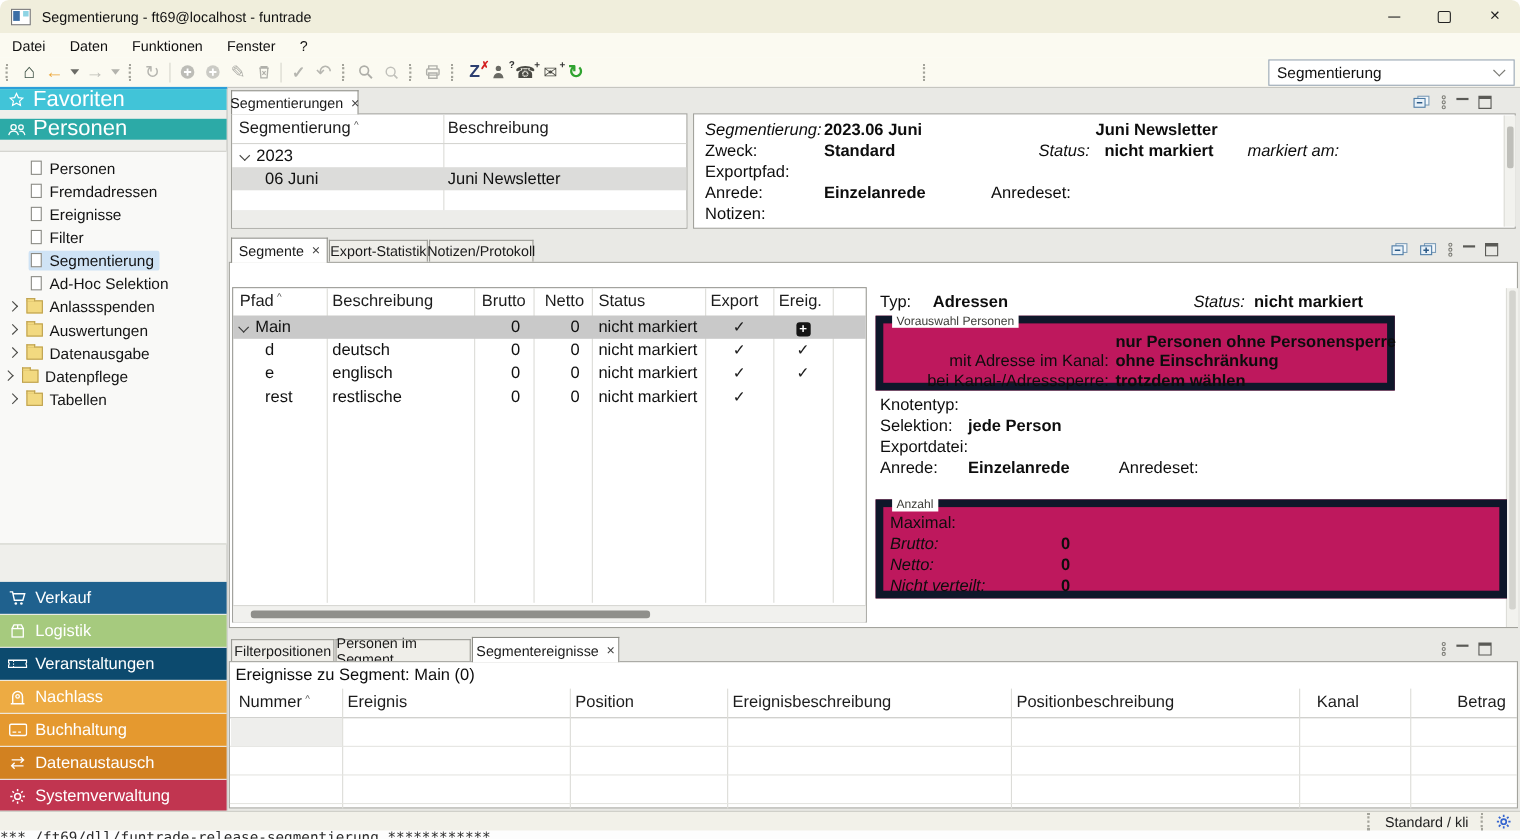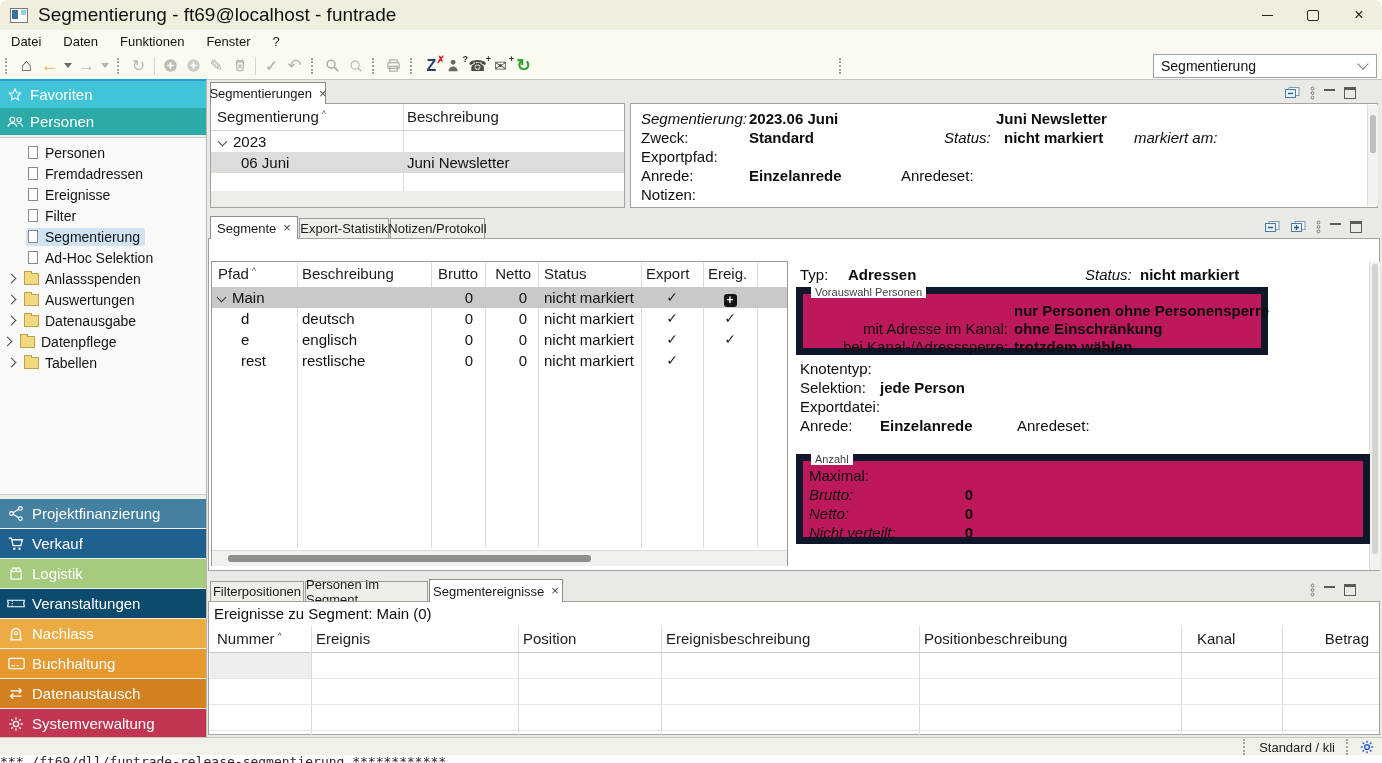--- a/index.html
+++ b/index.html
@@ -6,21 +6,21 @@
   body{width:1382px;height:763px;position:relative;overflow:hidden;
        font-family:"Liberation Sans",sans-serif;background:#fff;}
   .abs{position:absolute}
   .b{font-weight:bold}
   .it{font-style:italic}
   .lbl{font-size:15px;color:#0d0d0d;white-space:nowrap;line-height:18px}
 
   
   .titlebar{position:absolute;left:0;top:0;width:1382px;height:30px;background:#f0eedc;
             border-radius:8px 8px 0 0;display:flex;align-items:center}
-  .titlebar .ttl{font-size:19px;color:#111;margin-left:10px}
+  .titlebar .ttl{font-size:13px;color:#111;margin-left:10px}
   .appicon{width:16px;height:13px;margin-left:10px;border:1px solid #777;background:#fff;display:inline-block;position:relative}
   .appicon::before{content:"";position:absolute;left:1px;top:1px;width:6px;height:9px;background:#3b6ea5}
   .appicon::after{content:"";position:absolute;right:1px;top:1px;width:5px;height:5px;background:#8ed4e4}
   .wbtn{width:46px;height:30px;display:flex;align-items:center;justify-content:center;color:#222}
   .winmin{width:11px;height:1px;background:#222;display:block}
   .winmax{width:10px;height:9px;border:1.2px solid #222;border-radius:2px;display:block}
   .winclose{font-size:16px;line-height:16px}
 
   .menubar{position:absolute;left:0;top:30px;width:1382px;height:22px;background:#fbfaf1;
            display:flex;align-items:center;font-size:13px;color:#111}
@@ -36,21 +36,21 @@
   .sup{position:absolute;top:-1px;right:-2px;font-size:9px;font-weight:bold;color:#333}
   .cbx{margin-left:auto;margin-right:5px;width:222px;height:22px;border:1px solid #98a6b2;background:#fff;
        display:flex;align-items:center;font-size:14px;color:#111}
   .cbx .v{padding-left:7px;flex:1}
   .cbx-chev{width:7px;height:7px;border-right:1.6px solid #7a7a74;border-bottom:1.6px solid #7a7a74;
             transform:rotate(45deg);margin:0 9px 3px 0}
 
   
   .sidebar{position:absolute;left:0;top:79px;width:207px;height:658px;background:#efefeb;
            border-top:2px solid #2b9fd8;border-right:1px solid #b9b9b3;box-sizing:border-box}
-  .shead{position:absolute;left:0;width:206px;height:27px;display:flex;align-items:center;color:#fff;font-size:15px}
+  .shead{position:absolute;left:0;width:206px;height:19px;display:flex;align-items:center;color:#fff;font-size:20px}
   .shead .ic{width:30px;display:flex;justify-content:center}
   .stree{position:absolute;left:0;top:56px;width:206px;height:358px;background:#f9f9f7;
          border-top:1px solid #cccdc6;border-bottom:1px solid #cccdc6;box-sizing:border-box}
   .trow{height:21px;display:flex;align-items:center;font-size:14px;color:#141414}
   .trow .wrap{display:flex;align-items:center;padding:1px 5px 1px 2px;border-radius:2px}
   .trow.sel .wrap{background:#cfe3f5}
   .chev{display:inline-block;width:6px;height:6px;border-right:1.5px solid #4a4a46;border-bottom:1.5px solid #4a4a46}
   .chev.down{transform:rotate(45deg)}
   .chev.right{transform:rotate(-45deg)}
   .doci{width:10px;height:13px;background:#fff;border:1px solid #8a8a84;margin:0 7px 0 0;display:inline-block;box-sizing:border-box}
@@ -273,31 +273,20 @@
       </div>
     <div class="trow" style="padding-left:8px">
         <span class="chev right" style="margin-right:7px"></span>
         <span class="wrap">
           <span class="foli"></span>
           <span>Tabellen</span>
         </span>
       </div>
   </div>
 
-  <div class="sbot" style="top:418px;background:#44809f">
-    <span class="ic">
-        <svg width="17" height="17" viewBox="0 0 20 20">
-          <circle cx="4" cy="10" r="2.2" fill="none" stroke="#fff" stroke-width="1.4"></circle>
-          <circle cx="14.5" cy="4" r="2.2" fill="none" stroke="#fff" stroke-width="1.4"></circle>
-          <circle cx="14.5" cy="16" r="2.2" fill="none" stroke="#fff" stroke-width="1.4"></circle>
-          <path d="M6 9l6.5-4M6 11l6.5 4" stroke="#fff" stroke-width="1.4"></path>
-        </svg>
-      </span>
-    <span>Projektfinanzierung</span>
-  </div>
   <div class="sbot" style="top:448px;background:#1f618e">
     <span class="ic">
         <svg width="17" height="16" viewBox="0 0 20 18">
           <path d="M1 2h3l2 9h9l2-7H5" fill="none" stroke="#fff" stroke-width="1.5"></path>
           <circle cx="7.5" cy="14.5" r="1.4" fill="#fff"></circle>
           <circle cx="13.5" cy="14.5" r="1.4" fill="#fff"></circle>
         </svg>
       </span>
     <span>Verkauf</span>
   </div>

